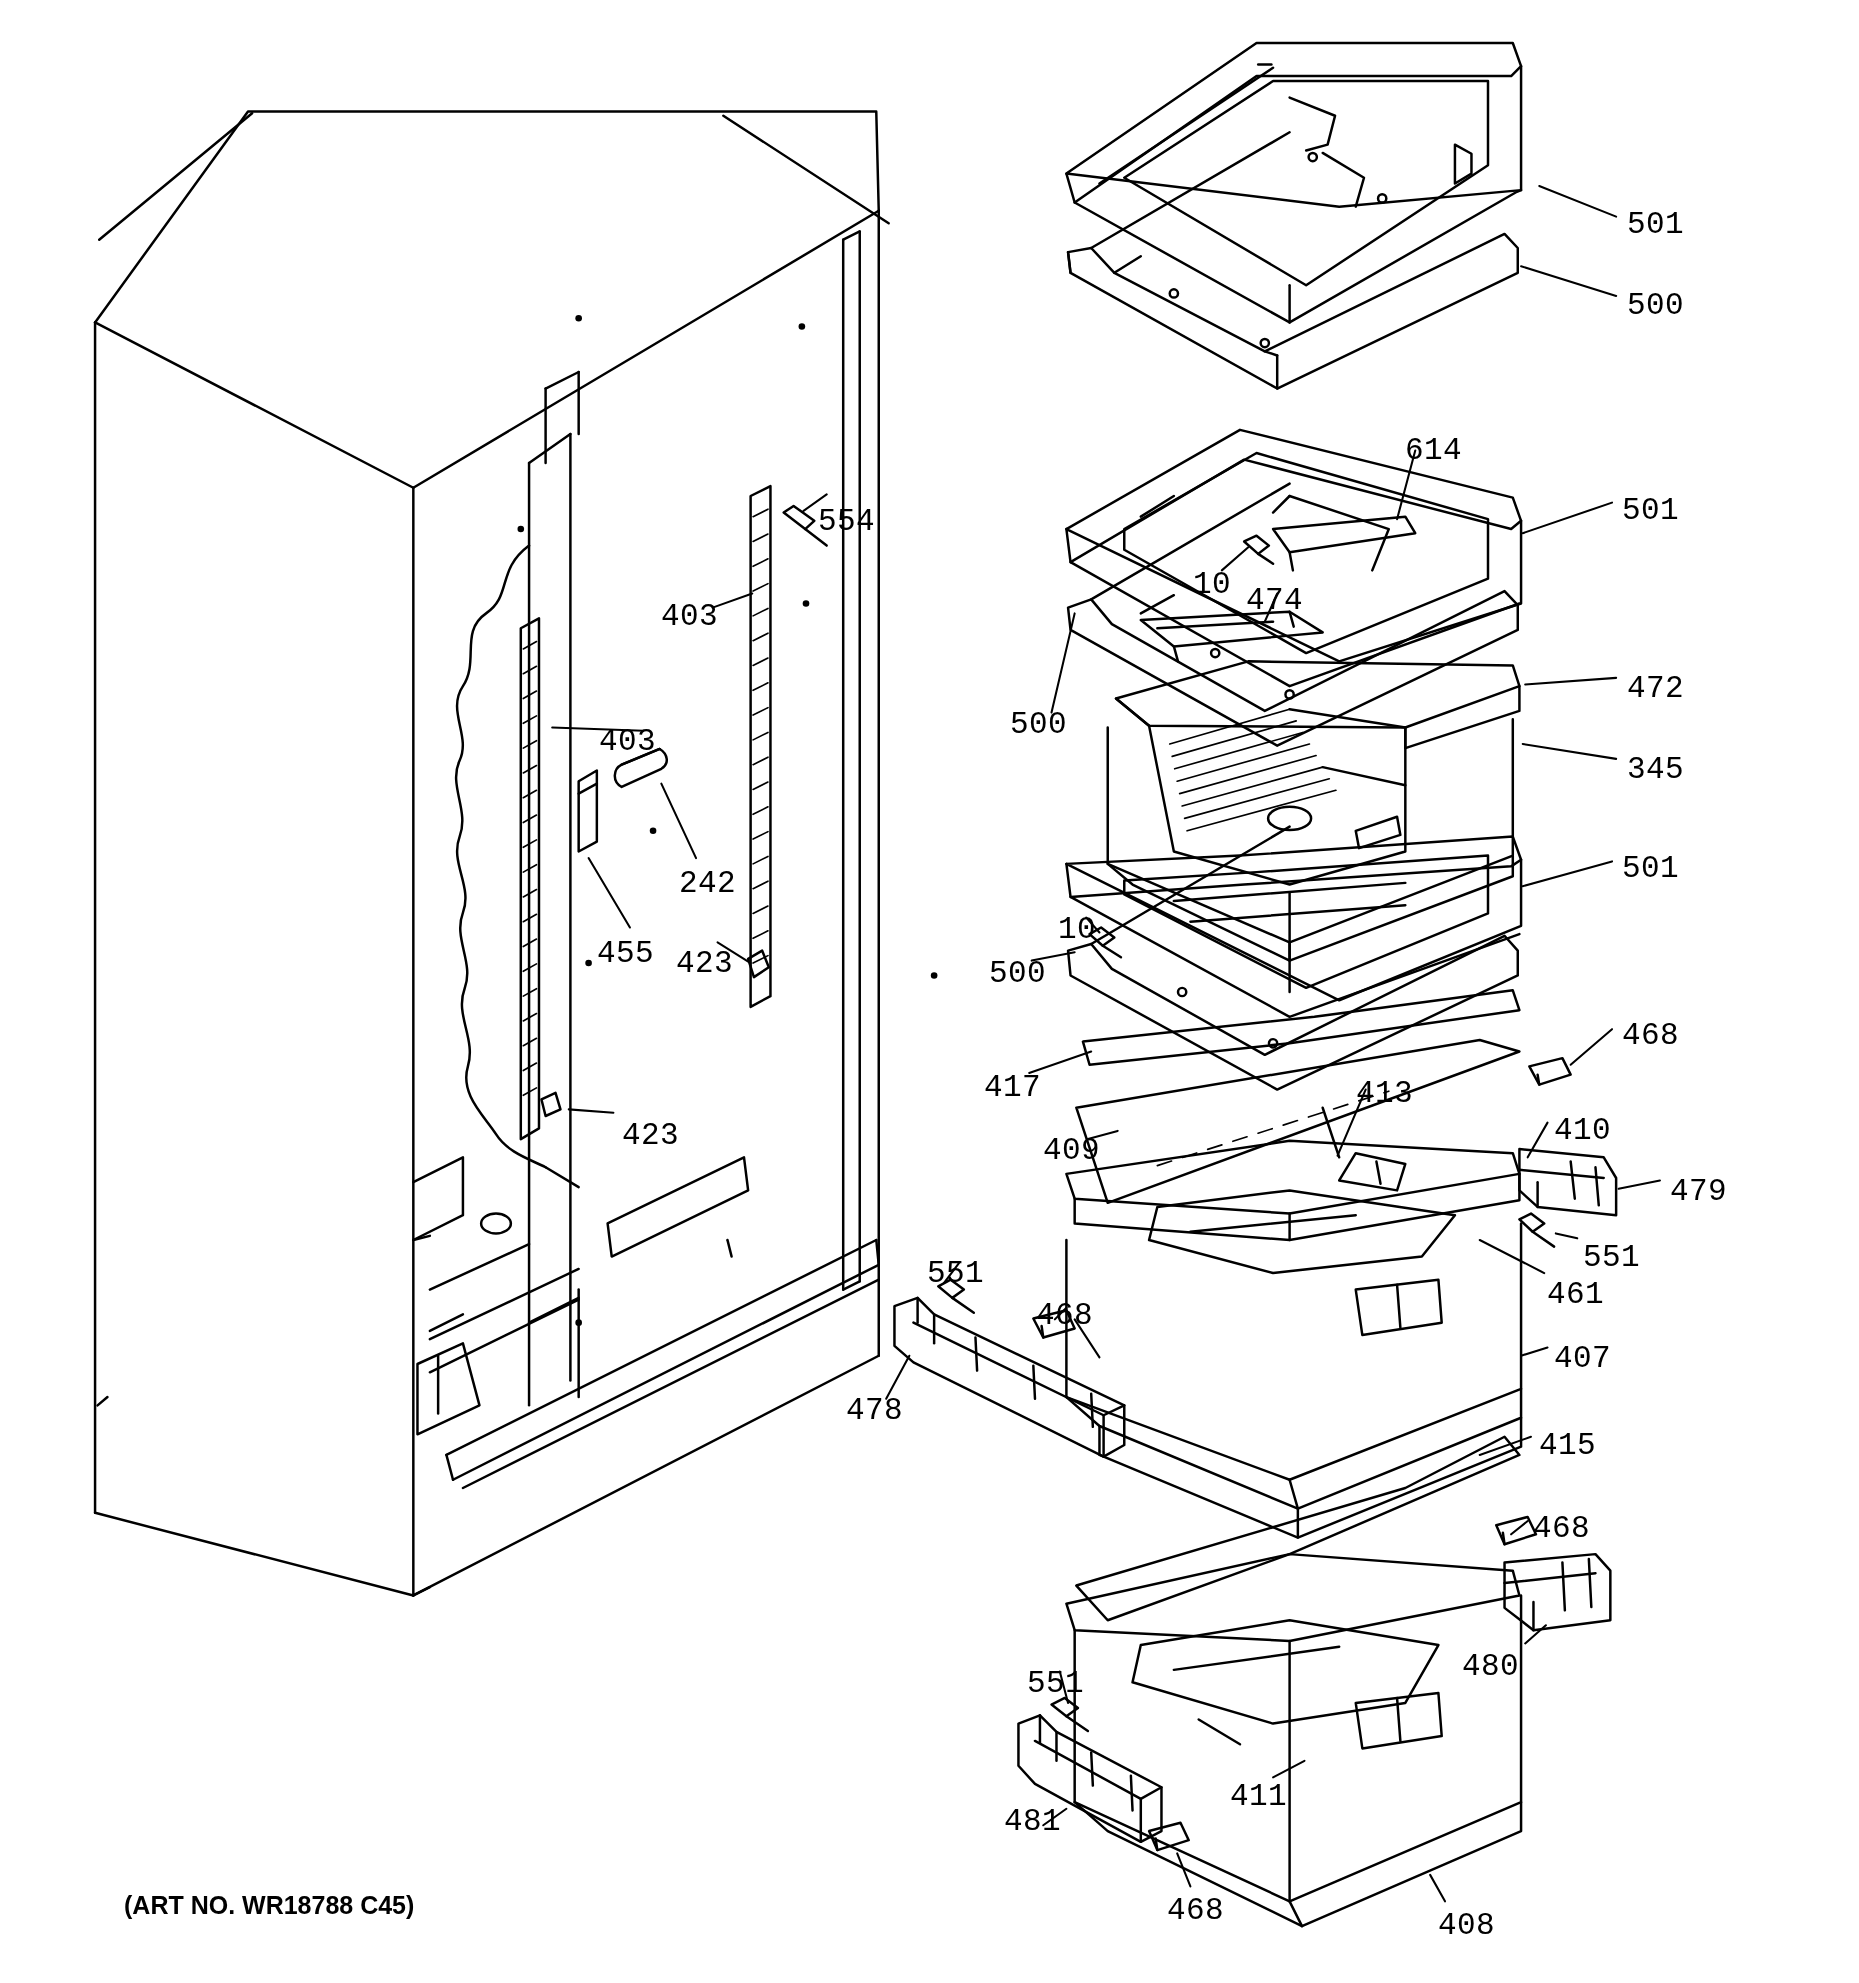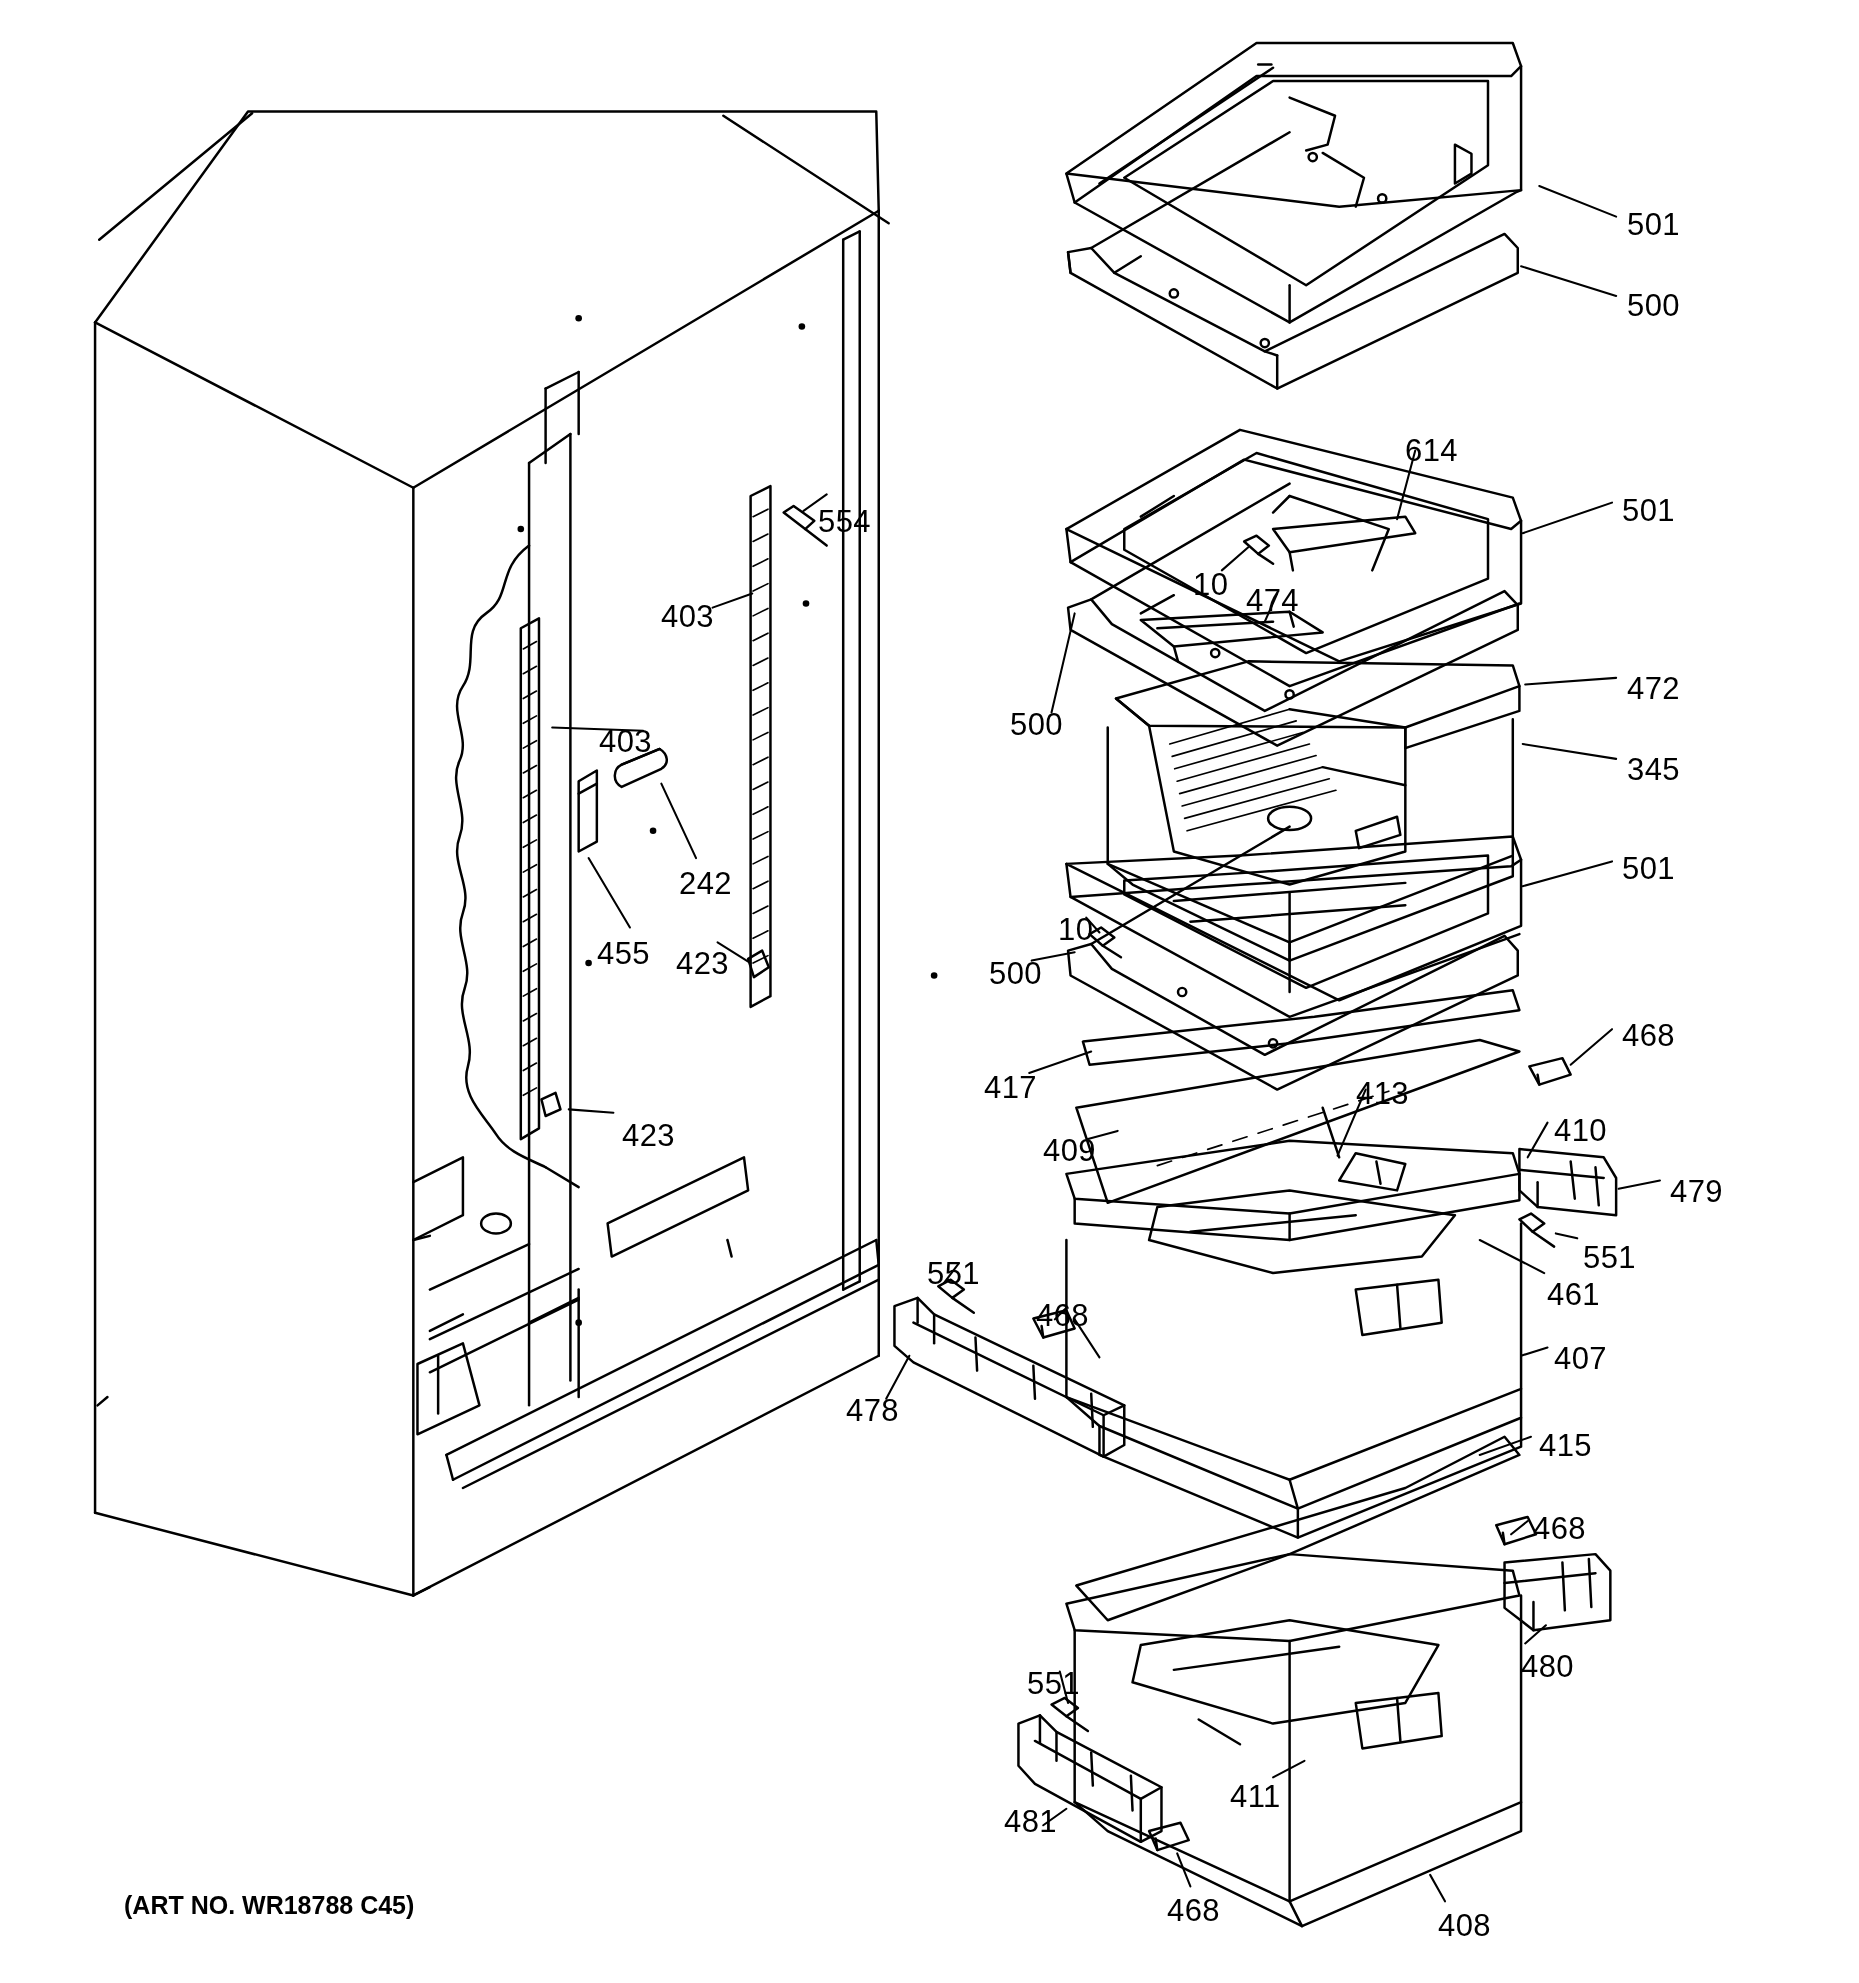--- a/index.html
+++ b/index.html
@@ -20,21 +20,21 @@
   }
   #art-svg {
     position: absolute;
     left: 0;
     top: 0;
     width: 1860px;
     height: 1984px;
   }
   .callout {
     position: absolute;
-    font-family: Liberation Sans, sans-serif;
+    font-family: Liberation Mono, monospace;
     font-size: 31px;
     color: #000000;
     white-space: nowrap;
     letter-spacing: 0.4px;
   }
   .art-no {
     position: absolute;
     left: 124px;
     top: 1891px;
     font-family: "Liberation Sans", sans-serif;
@@ -462,21 +462,21 @@
       <div class="callout" style="left: 1043px; top: 1133px;">409</div>
       <div class="callout" style="left: 1670px; top: 1174px;">479</div>
       <div class="callout" style="left: 1583px; top: 1240px;">551</div>
       <div class="callout" style="left: 1547px; top: 1277px;">461</div>
       <div class="callout" style="left: 927px; top: 1256px;">551</div>
       <div class="callout" style="left: 1036px; top: 1298px;">468</div>
       <div class="callout" style="left: 1554px; top: 1341px;">407</div>
       <div class="callout" style="left: 846px; top: 1393px;">478</div>
       <div class="callout" style="left: 1539px; top: 1428px;">415</div>
       <div class="callout" style="left: 1533px; top: 1511px;">468</div>
-      <div class="callout" style="left: 1521px; top: 1649px;">480</div>
+      <div class="callout" style="left: 1462px; top: 1649px;">480</div>
       <div class="callout" style="left: 1027px; top: 1666px;">551</div>
       <div class="callout" style="left: 1230px; top: 1779px;">411</div>
       <div class="callout" style="left: 1004px; top: 1786px; margin-top: 18px;">481</div>
       <div class="callout" style="left: 1167px; top: 1893px;">468</div>
       <div class="callout" style="left: 1438px; top: 1908px;">408</div>
       <div class="callout" style="left: 818px; top: 484px; margin-top: 20px;">554</div>
       <div class="callout" style="left: 661px; top: 599px;">403</div>
       <div class="callout" style="left: 599px; top: 724px;">403</div>
       <div class="callout" style="left: 679px; top: 866px;">242</div>
       <div class="callout" style="left: 597px; top: 936px;">455</div>

